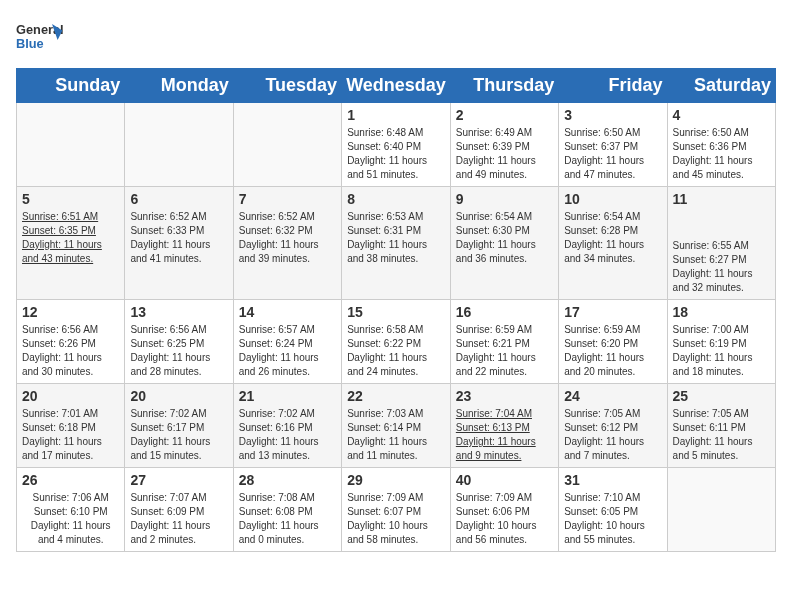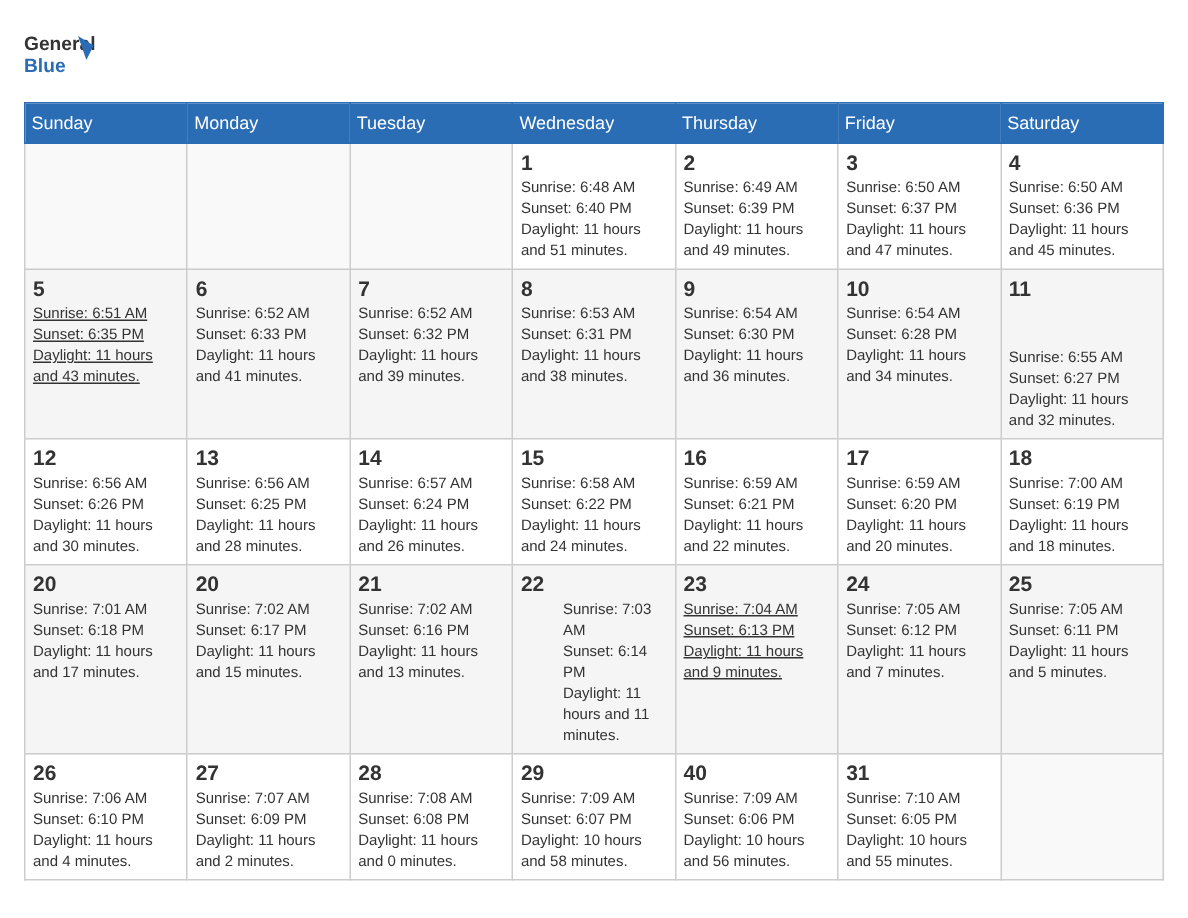--- a/index.html
+++ b/index.html
@@ -31,24 +31,24 @@
     .title-block { text-align: right; }
     .month-title { font-size: 36px; font-weight: bold; color: #333; }
     .location { font-size: 16px; color: #555; }
     table {
       width: 100%;
       border-collapse: collapse;
     }
     th {
       background-color: #2a6db5;
       color: #fff;
-      font-size: 12px;
-      font-weight: normal;
+      font-size: 18px;
+      font-weight: bold;
       padding: 6px 4px;
-      text-align: left;
+      text-align: right;
       border: 1px solid #2a6db5;
     }
     td {
       width: 14.28%;
       vertical-align: top;
       border: 1px solid #ccc;
       padding: 4px 5px;
       font-size: 10.5px;
       color: #333;
       background: #fff;
@@ -229,21 +229,21 @@
 Daylight: 11 hours and 15 minutes.</div>
         </td>
         <td>
           <span class="day-num">21</span>
           <div class="day-info" style="white-space: pre-line;">Sunrise: 7:02 AM
 Sunset: 6:16 PM
 Daylight: 11 hours and 13 minutes.</div>
         </td>
         <td>
           <span class="day-num">22</span>
-          <div class="day-info" style="white-space: pre-line; margin-left: 28px;">Sunrise: 7:03 AM
+          <div class="day-info" style="white-space: pre-line;">Sunrise: 7:03 AM
 Sunset: 6:14 PM
 Daylight: 11 hours and 11 minutes.</div>
         </td>
         <td>
           <span class="day-num">23</span>
           <div class="day-info" style="white-space: pre-line; text-decoration: underline;">Sunrise: 7:04 AM
 Sunset: 6:13 PM
 Daylight: 11 hours and 9 minutes.</div>
         </td>
         <td>
@@ -255,21 +255,21 @@
         <td>
           <span class="day-num">25</span>
           <div class="day-info" style="white-space: pre-line;">Sunrise: 7:05 AM
 Sunset: 6:11 PM
 Daylight: 11 hours and 5 minutes.</div>
         </td>
       </tr>
       <tr>
         <td>
           <span class="day-num">26</span>
-          <div class="day-info" style="white-space: pre-line;">Sunrise: 7:06 AM
+          <div class="day-info" style="white-space: pre-line; text-align: center;">Sunrise: 7:06 AM
 Sunset: 6:10 PM
 Daylight: 11 hours and 4 minutes.</div>
         </td>
         <td>
           <span class="day-num">27</span>
           <div class="day-info" style="white-space: pre-line;">Sunrise: 7:07 AM
 Sunset: 6:09 PM
 Daylight: 11 hours and 2 minutes.</div>
         </td>
         <td>

